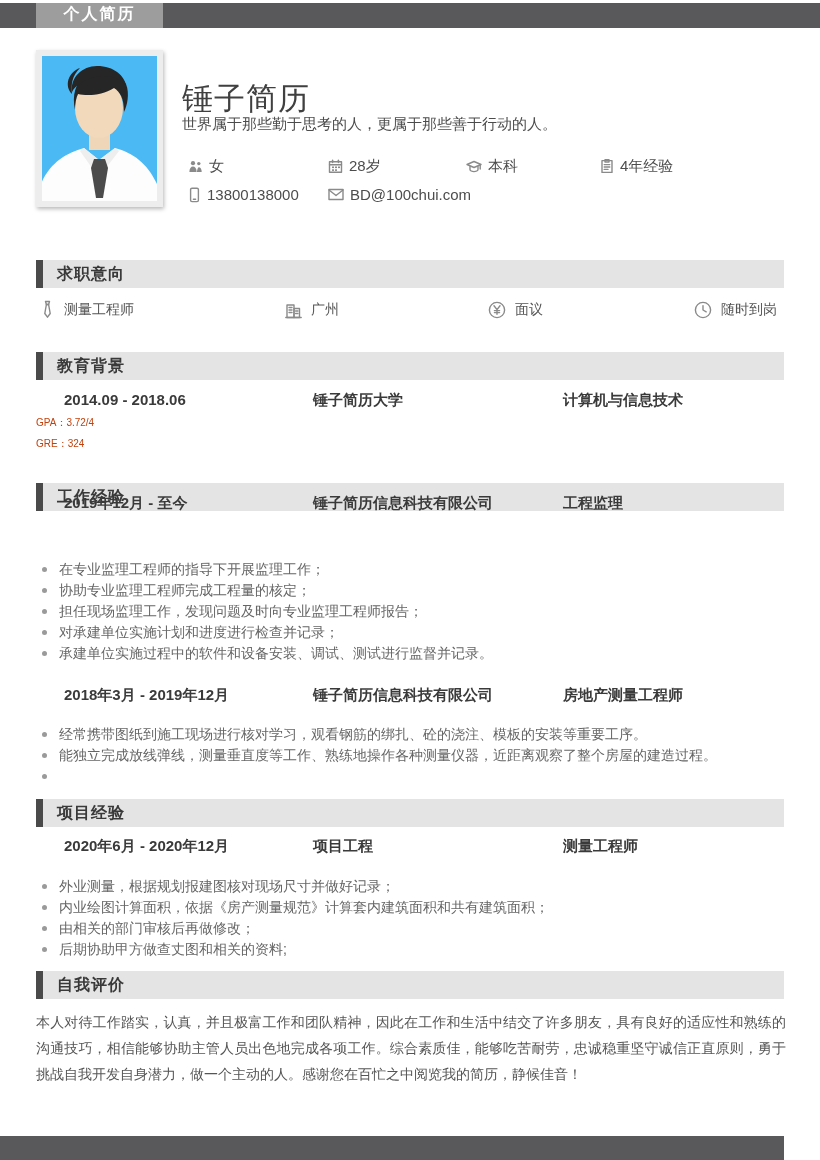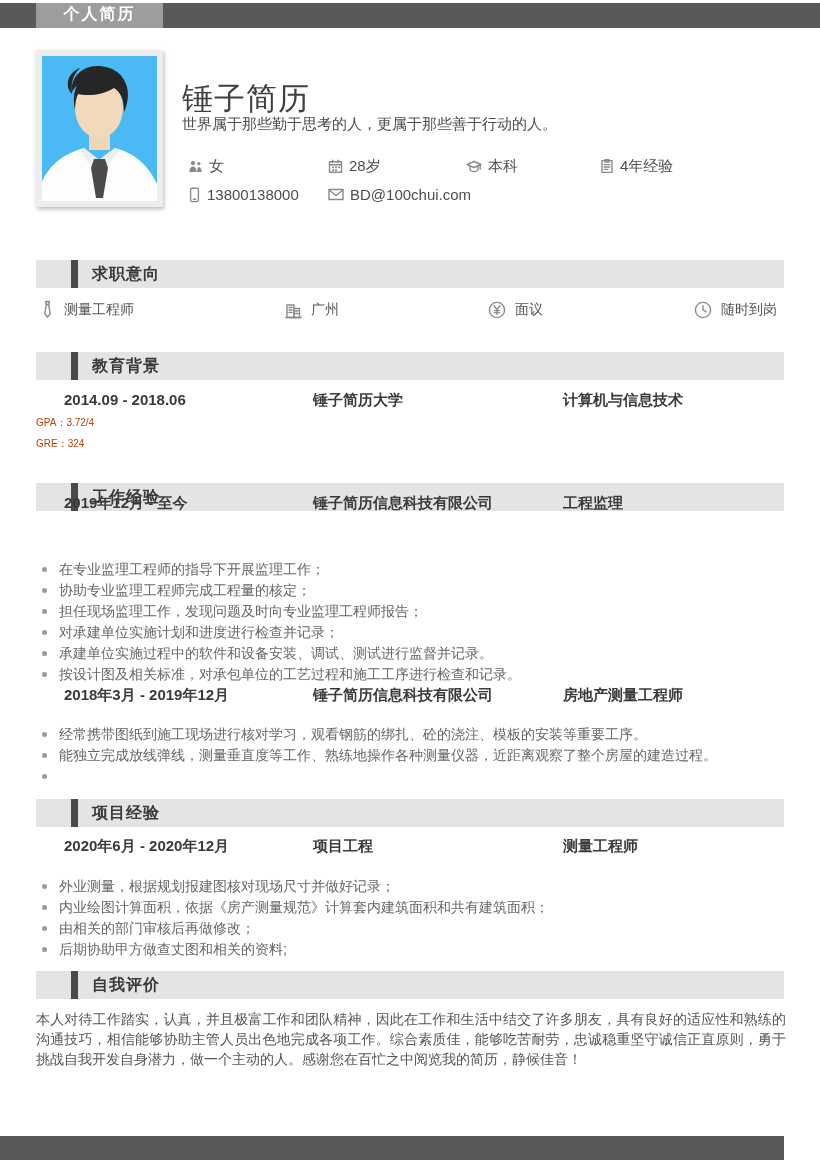--- a/index.html
+++ b/index.html
@@ -34,21 +34,21 @@
 
   .inforow { left:188px; right:30px; display:grid; grid-template-columns:140px 138px 134px 1fr; }
   .inforow1 { top:157px; }
   .inforow2 { top:186px; grid-template-columns:140px 1fr; }
   .info-item { display:flex; align-items:center; gap:6px; font-size:15px; color:#4d4d4d; }
   .info-item svg { flex:0 0 auto; }
 
   
   .sec-h {
     left:36px; width:748px; height:28px; background:#e4e4e4;
-    display:flex; align-items:center;padding-left:35px;
+    display:flex; align-items:center;
   }
   .sec-h .accent { width:7px; height:28px; background:#4a4a4a; }
   .sec-h .sec-title { font-size:16px; font-weight:700; color:#393939; padding-left:14px; letter-spacing:1px; }
 
   
   .intent-row { top:300px; left:40px; width:748px; display:grid; grid-template-columns:245px 203px 206px 1fr; }
   .intent-item { display:flex; align-items:center; gap:9px; font-size:14px; color:#555; }
 
   
   .entry-grid { left:36px; width:748px; display:grid; grid-template-columns:249px 250px 1fr; }
@@ -60,21 +60,21 @@
   ul.bullets li {
     position:relative; padding-left:21px; font-size:14px; color:#666;
     line-height:21px; min-height:21px;
   }
   ul.bullets li::before {
     content:""; position:absolute; left:4px; top:8px; width:5px; height:5px;
     border-radius:50%; background:#9a9a9a;
   }
 
   
-  .eval-text { top:1009px; left:36px; width:750px; font-size:14px; color:#555; line-height:20px; text-align:justify; }
+  .eval-text { top:1009px; left:36px; width:750px; font-size:14px; color:#555; line-height:26px; text-align:justify; }
 
   .icon-g { stroke:#8a8a8a; fill:none; stroke-width:1.4; stroke-linecap:round; stroke-linejoin:round; }
   .icon-f { fill:#8a8a8a; stroke:none; }
 </style>
 </head>
 <body>
 
 <div class="abs topbar">
   <div class="toptab">个人简历</div>
 </div>
@@ -225,21 +225,20 @@
   <div class="bold">2019年12月 - 至今</div>
   <div class="bold">锤子简历信息科技有限公司</div>
   <div class="bold">工程监理</div>
 </div>
 <ul class="abs bullets" style="top:543px">
   <li>在专业监理工程师的指导下开展监理工作；</li>
   <li>协助专业监理工程师完成工程量的核定；</li>
   <li>担任现场监理工作，发现问题及时向专业监理工程师报告；</li>
   <li>对承建单位实施计划和进度进行检查并记录；</li>
   <li>承建单位实施过程中的软件和设备安装、调试、测试进行监督并记录。</li>
-  <li>按设计图及相关标准，对承包单位的工艺过程和施工工序进行检查和记录。</li>
 </ul>
 
 <div class="abs entry-grid" style="top:686px">
   <div class="bold">2018年3月 - 2019年12月</div>
   <div class="bold">锤子简历信息科技有限公司</div>
   <div class="bold">房地产测量工程师</div>
 </div>
 <ul class="abs bullets" style="top:708px">
   <li>经常携带图纸到施工现场进行核对学习，观看钢筋的绑扎、砼的浇注、模板的安装等重要工序。</li>
   <li>能独立完成放线弹线，测量垂直度等工作、熟练地操作各种测量仪器，近距离观察了整个房屋的建造过程。</li>

